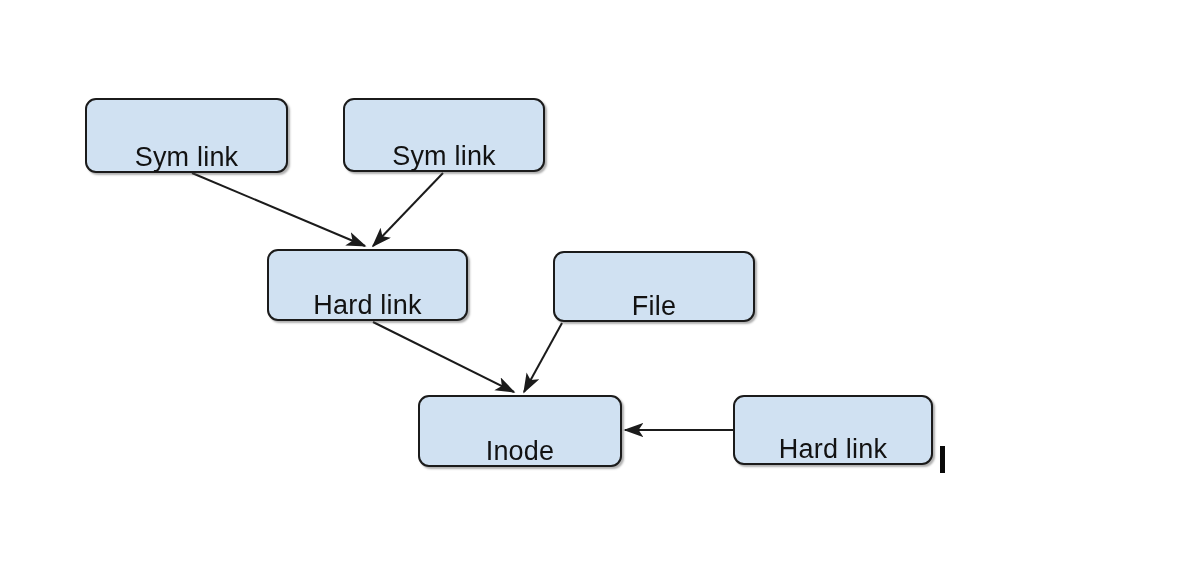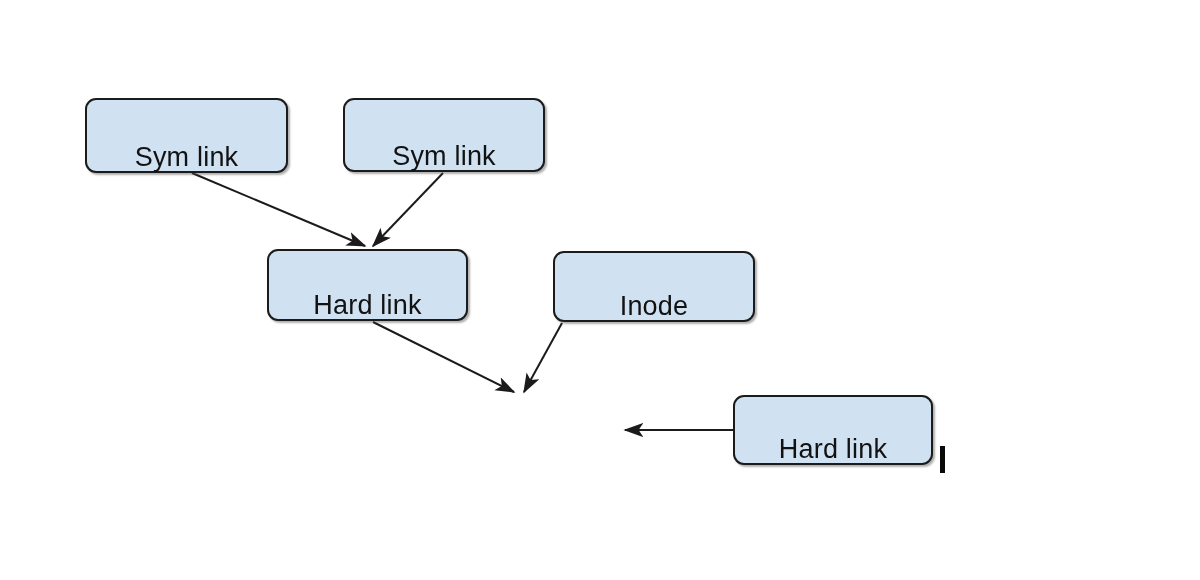--- a/index.html
+++ b/index.html
@@ -81,23 +81,26 @@
 
   <div class="node" style="left: 343px; top: 98px; width: 202px; height: 74px; background: rgb(208, 225, 242); border-color: rgb(27, 27, 27); color: rgb(18, 18, 18);">
     <span class="node-label">Sym link</span>
   </div>
 
   <div class="node" style="left: 267px; top: 249px; width: 201px; height: 72px; background: rgb(208, 225, 242); border-color: rgb(27, 27, 27); color: rgb(18, 18, 18);">
     <span class="node-label">Hard link</span>
   </div>
 
   <div class="node" style="left: 553px; top: 251px; width: 202px; height: 71px; background: rgb(208, 225, 242); border-color: rgb(27, 27, 27); color: rgb(18, 18, 18);">
+    <span class="node-label">File</span>
+  </div>
+
+  <div class="node" style="left: 418px; top: 395px; width: 204px; height: 72px; background: rgb(208, 225, 242); border-color: rgb(27, 27, 27); color: rgb(18, 18, 18);">
     <span class="node-label">Inode</span>
   </div>
-
 
   <div class="node" style="left: 733px; top: 395px; width: 200px; height: 70px; background: rgb(208, 225, 242); border-color: rgb(27, 27, 27); color: rgb(18, 18, 18);">
     <span class="node-label">Hard link</span>
   </div>
 
   <div id="text-caret" style="left: 940px; top: 446px; width: 5px; height: 27px;"></div>
 
 </div>
 
 </body></html>

